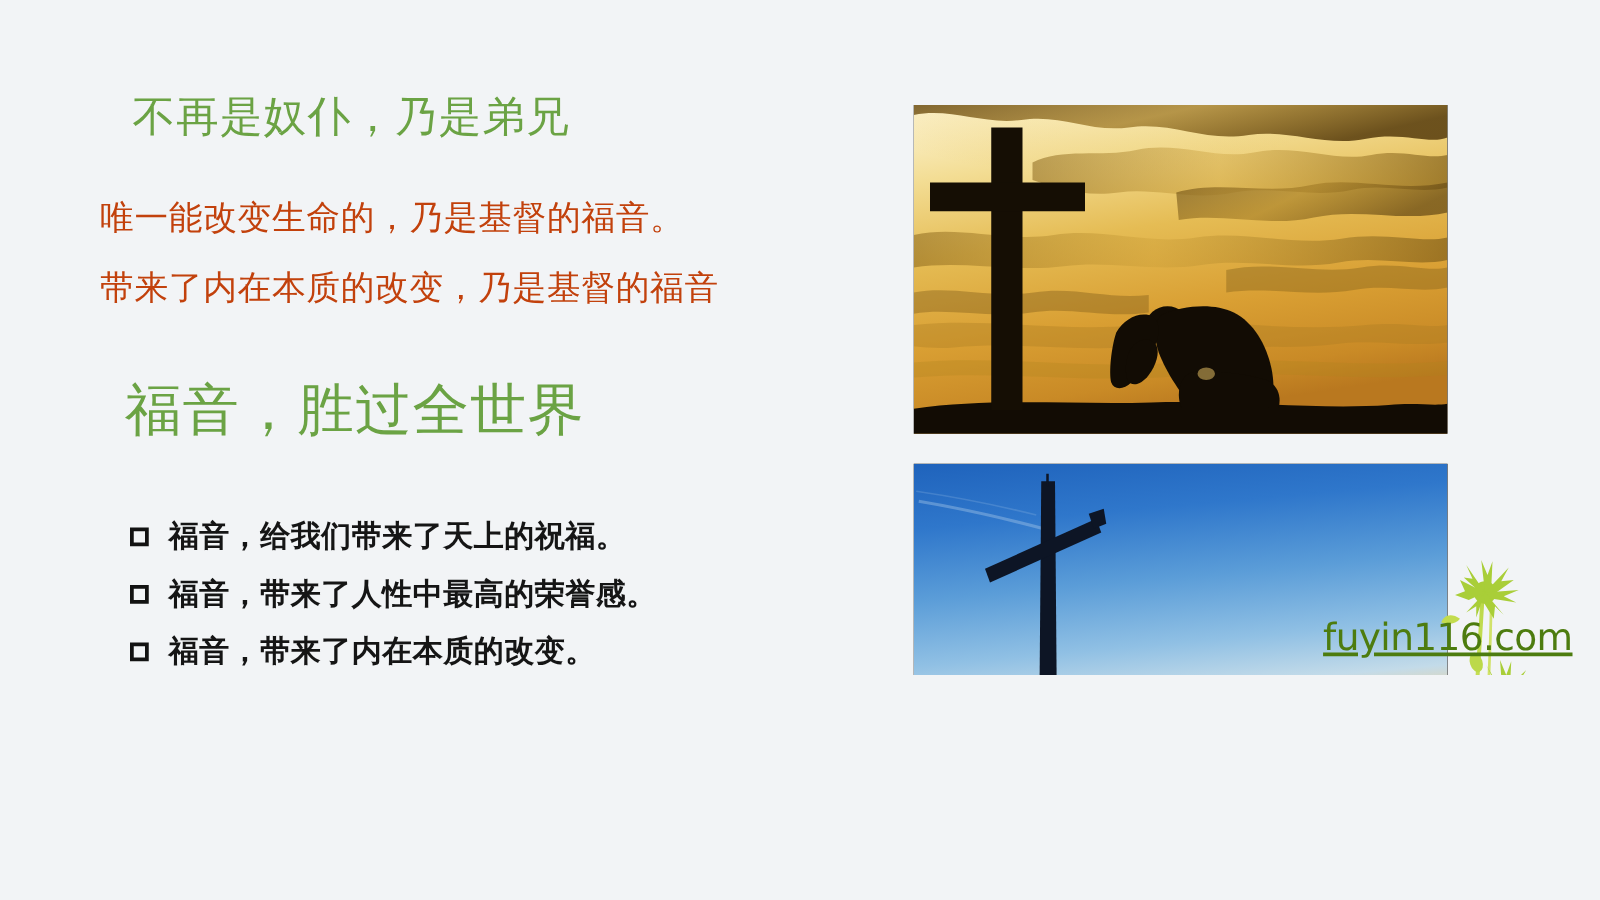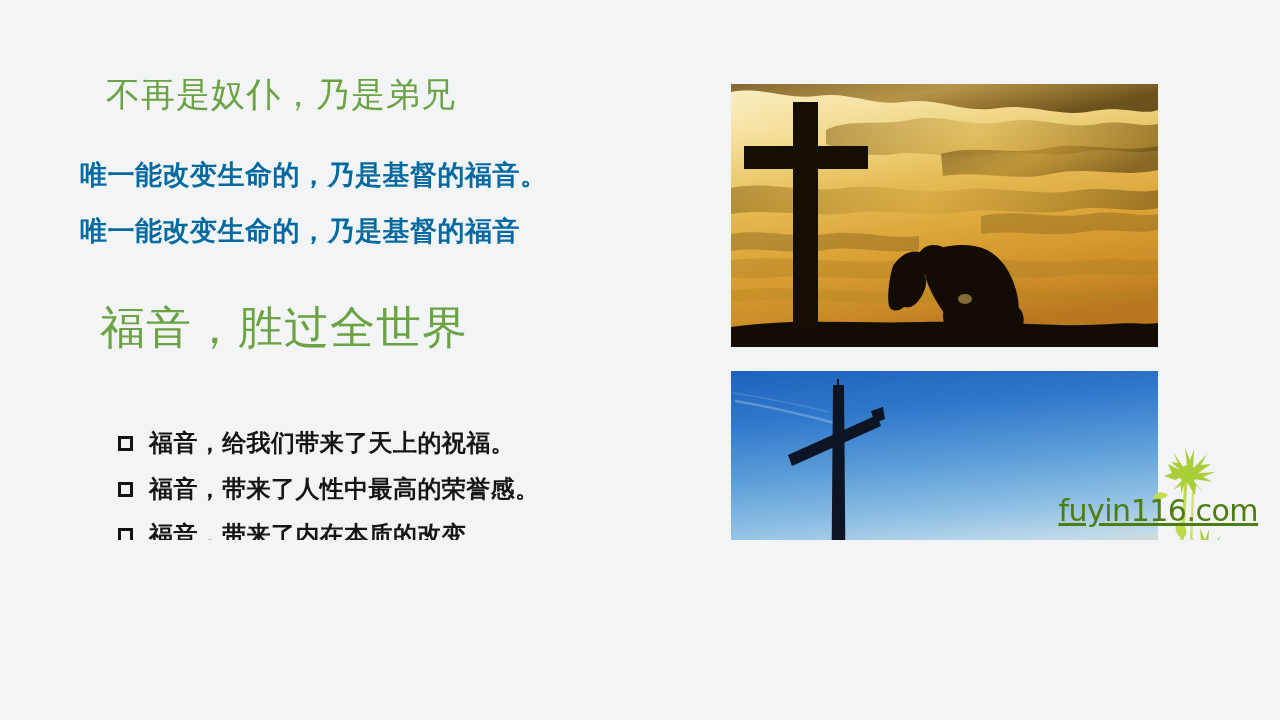--- a/index.html
+++ b/index.html
@@ -49,35 +49,35 @@
   .heading-2 {
     left: 100px;
     top: 308px;
     font-size: 45px;
     line-height: 40px;
   }
 
   .body-line {
     position: absolute;
     left: 80px;
-    color: #0369a1;
-    font-weight: 700;
+    color: #c2410c;
+    font-weight: 400;
     font-size: 27px;
     line-height: 34px;
     white-space: nowrap;
     letter-spacing: 0.5px;
   }
   .body-line-1 { top: 158px; }
   .body-line-2 { top: 214px; }
 
   .bullet-list {
     position: absolute;
     left: 104px;
     top: 406px;
-    margin: 14px;
+    margin: 0;
     padding: 0;
     list-style: none;
   }
   .bullet-item {
     display: flex;
     align-items: center;
     height: 46px;
     color: #151515;
     font-weight: 700;
     font-size: 24px;
@@ -141,21 +141,21 @@
 <body>
 
 <div class="slide">
 
   <div class="text-col">
 
     <div class="heading-green heading-1">不再是奴仆，乃是弟兄</div>
 
     <div class="body-line body-line-1">唯一能改变生命的，乃是基督的福音。</div>
 
-    <div class="body-line body-line-2">唯一能改变生命的，乃是基督的福音</div>
+    <div class="body-line body-line-2">带来了内在本质的改变，乃是基督的福音</div>
 
     <div class="heading-green heading-2">福音，胜过全世界</div>
 
     <ul class="bullet-list">
       <li class="bullet-item">
         <span class="bullet-marker"></span>
         <span>福音，给我们带来了天上的祝福。</span>
       </li>
       <li class="bullet-item">
         <span class="bullet-marker"></span>

